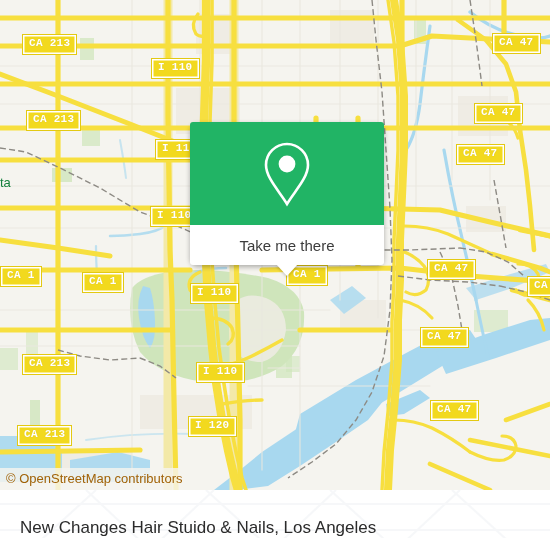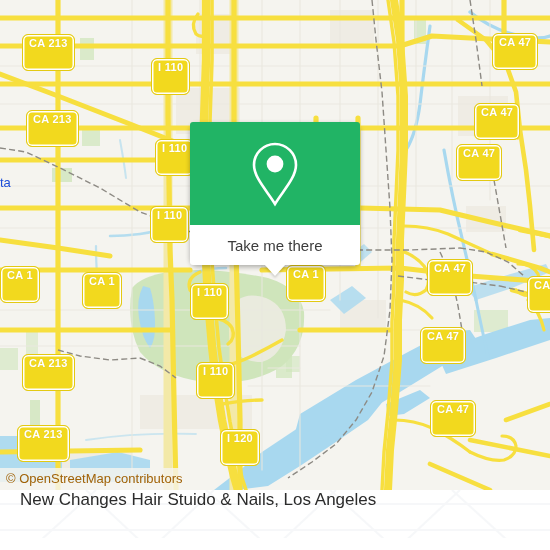--- a/index.html
+++ b/index.html
@@ -17,45 +17,45 @@
     background:#f5f4ef; overflow:hidden;
   }
   #map-svg{ position:absolute; left:0; top:0; }
 
   
   .shield{
     position:absolute;
     background:#f2d91e;
     border:1px solid #e3c912;
     box-shadow:inset 0 0 0 1.5px #ffffff;
-    border-radius:6px;
+    border-radius:0;
     color:#ffffff;
-    font-family:Liberation Sans, sans-serif;
+    font-family:Liberation Mono, monospace;
     font-size:11px;
     font-weight:bold;
     letter-spacing:.3px;
     line-height:14px;
-    padding:1px 6px 20px 6px;
+    padding:1px 6px 4px 6px;
     white-space:nowrap;
     text-shadow:0 0 1px rgba(170,140,0,.35);
   }
 
   .place-label{
     position:absolute;
     font-size:13px;
-    color:#1d4ed8;
+    color:#15803d;
     font-family:"Liberation Sans", sans-serif;
     white-space:nowrap;
   }
 
   
   #callout{
     position:absolute;
     left:190px; top:122px;
-    width:170px;
+    width:194px;
     border-radius:8px;
     box-shadow:0 2px 5px rgba(0,0,0,.30);
     background:#ffffff;
     overflow:visible;
   }
   #callout-head{
     height:103px;
     background:#21b465;
     border-radius:3px 3px 0 0;
     display:flex; align-items:center; justify-content:center;
@@ -91,21 +91,21 @@
     padding:3px 8px 4px 6px;
     font-family:"Liberation Sans", sans-serif;
     white-space:nowrap;
   }
 
   
   #bottom-bar{
     position:absolute;
     left:0; top:490px; width:550px; height:48px;
     background:#ffffff;
-    display:flex; align-items:flex-start;
+    display:flex; align-items:flex-end;
     overflow:hidden;
   }
   #bottom-bar-watermark{
     position:absolute; left:0; top:0; width:550px; height:60px;
     opacity:.5;
   }
   #poi-title{
     position:relative;
     margin-left:20px;
     font-size:17px;
@@ -339,21 +339,21 @@
       <div class="shield" style="left: 286px; top: 265px;">CA 1</div>
       <div class="shield" style="left: 427px; top: 259px;">CA 47</div>
       <div class="shield" style="left: 527px; top: 276px;">CA 1</div>
       <div class="shield" style="left: 82px; top: 272px;">CA 1</div>
       <div class="shield" style="left: 190px; top: 283px;">I 110</div>
       <div class="shield" style="left: 420px; top: 327px;">CA 47</div>
       <div class="shield" style="left: 196px; top: 362px;">I 110</div>
       <div class="shield" style="left: 22px; top: 354px;">CA 213</div>
       <div class="shield" style="left: 430px; top: 400px;">CA 47</div>
       <div class="shield" style="left: 17px; top: 425px;">CA 213</div>
-      <div class="shield" style="left: 188px; top: 429px; margin-left: 32px;">I 120</div>
+      <div class="shield" style="left: 188px; top: 416px;">I 120</div>
     </div>
 
   <div id="place-layer">
       <div class="place-label" style="left: 0px; top: 175px;">ta</div>
     </div>
 
   <div id="callout">
     <div id="callout-head">
       <svg width="54" height="68" viewBox="0 0 54 68" xmlns="http://www.w3.org/2000/svg">
         <path d="M27 4 C15.4 4 6 13.4 6 25 C6 38 20 52 27 64 C34 52 48 38 48 25 C48 13.4 38.6 4 27 4 Z" fill="none" stroke="#ffffff" stroke-width="2.6"></path>

